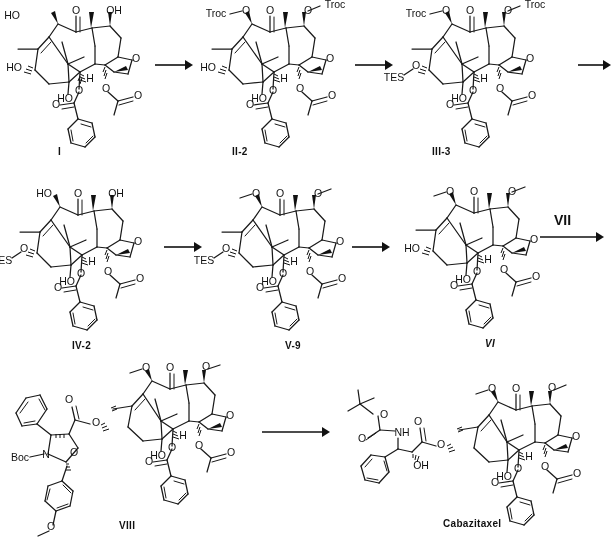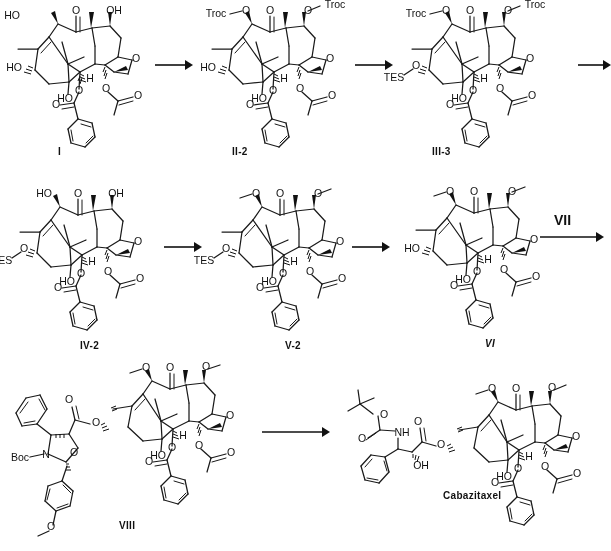--- a/index.html
+++ b/index.html
@@ -424,21 +424,21 @@
         <text class="atom" x="63" y="100" text-anchor="middle">HO</text>
         <text class="atom" x="88" y="80" text-anchor="middle">H</text>
         <text class="atom" x="77" y="92" text-anchor="middle">O</text>
         <text class="atom" x="104" y="90" text-anchor="middle">O</text>
         <text class="atom" x="54" y="106" text-anchor="middle">O</text>
         <text class="atom" x="136" y="97" text-anchor="middle">O</text>
         <text class="atom" x="134" y="60" text-anchor="middle">O</text>
       </g>
     </svg>
   </div>
-  <div class="cmpd-label" style="left:80px;top:340px;">IV-2</div>
+  <div class="cmpd-label" style="left:72px;top:340px;">IV-2</div>
 
   <div class="node" style="left:164px;top:240px;">
     <svg width="38" height="14" viewBox="0 0 38 14">
       <line class="arrowline" x1="0" y1="7" x2="30" y2="7"></line>
       <path class="wedge" d="M30,2 L38,7 L30,12 Z"></path>
     </svg>
   </div>
 
   <div class="node" style="left:206px;top:185px;">
     <svg width="180" height="150" viewBox="0 0 180 150">
@@ -524,21 +524,21 @@
         <text class="atom" x="63" y="100" text-anchor="middle">HO</text>
         <text class="atom" x="88" y="80" text-anchor="middle">H</text>
         <text class="atom" x="77" y="92" text-anchor="middle">O</text>
         <text class="atom" x="104" y="90" text-anchor="middle">O</text>
         <text class="atom" x="54" y="106" text-anchor="middle">O</text>
         <text class="atom" x="136" y="97" text-anchor="middle">O</text>
         <text class="atom" x="134" y="60" text-anchor="middle">O</text>
       </g>
     </svg>
   </div>
-  <div class="cmpd-label" style="left:285px;top:340px;">V-2</div>
+  <div class="cmpd-label" style="left:285px;top:340px;">V-9</div>
 
   <div class="node" style="left:352px;top:240px;">
     <svg width="38" height="14" viewBox="0 0 38 14">
       <line class="arrowline" x1="0" y1="7" x2="30" y2="7"></line>
       <path class="wedge" d="M30,2 L38,7 L30,12 Z"></path>
     </svg>
   </div>
 
   <div class="node" style="left:400px;top:183px;">
     <svg width="160" height="150" viewBox="0 0 160 150">
@@ -927,15 +927,15 @@
         <text class="atom" x="164" y="110" text-anchor="middle">HO</text>
         <text class="atom" x="189" y="90" text-anchor="middle">H</text>
         <text class="atom" x="178" y="102" text-anchor="middle">O</text>
         <text class="atom" x="205" y="100" text-anchor="middle">O</text>
         <text class="atom" x="155" y="116" text-anchor="middle">O</text>
         <text class="atom" x="237" y="107" text-anchor="middle">O</text>
         <text class="atom" x="236" y="70" text-anchor="middle">O</text>
       </g>
     </svg>
   </div>
-  <div class="cmpd-label" style="left:443px;top:490px;">Cabazitaxel</div>
+  <div class="cmpd-label" style="left:443px;top:518px;">Cabazitaxel</div>
 
 </div>
 
 </body></html>

